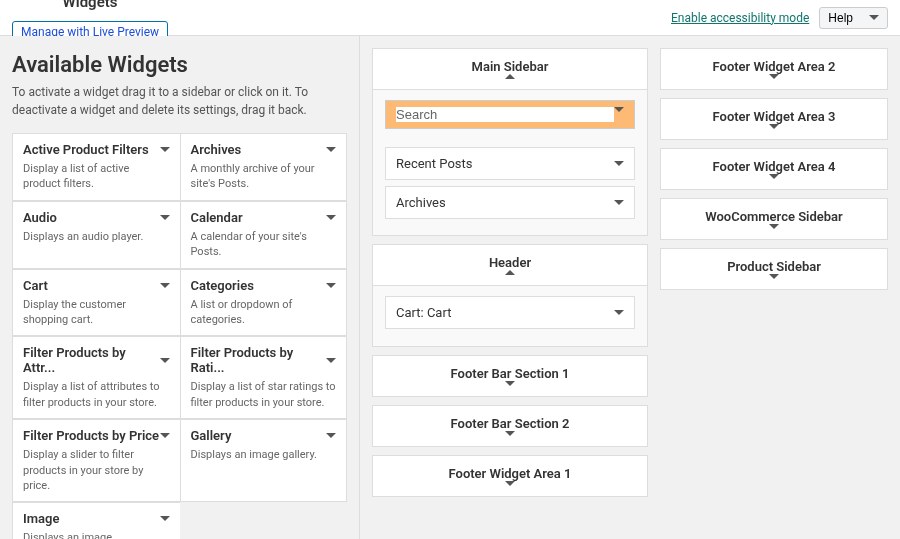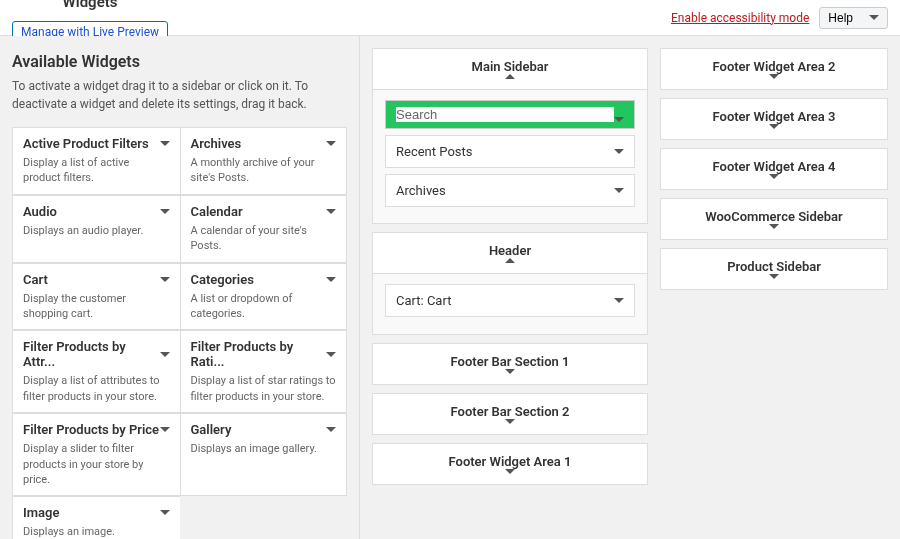--- a/index.html
+++ b/index.html
@@ -40,21 +40,21 @@
       font-size: 12px;
       cursor: pointer;
       text-decoration: none;
     }
     .top-bar-right {
       display: flex;
       align-items: center;
       gap: 10px;
     }
     .accessibility-link {
-      color: #b91c1c;
+      color: #0f766e;
       text-decoration: underline;
       font-size: 12px;
       cursor: pointer;
     }
     .help-btn {
       background: #f3f5f6;
       border: 1px solid #ccc;
       border-radius: 3px;
       padding: 3px 8px;
       font-size: 12px;
@@ -73,21 +73,21 @@
     
     .left-panel {
       width: 360px;
       background: #f1f1f1;
       padding: 16px 12px;
       overflow-y: auto;
       border-right: 1px solid #ddd;
       flex-shrink: 0;
     }
     .available-title {
-      font-size: 16px;
+      font-size: 22px;
       font-weight: 600;
       margin-bottom: 6px;
     }
     .available-desc {
       font-size: 12px;
       color: #555;
       margin-bottom: 14px;
       line-height: 1.5;
     }
     .widget-grid {
@@ -188,26 +188,26 @@
     .inner-widget-header {
       display: flex;
       align-items: center;
       justify-content: space-between;
       padding: 8px 10px;
       font-size: 13px;
     }
 
     
     .search-input-area {
-      background: #22c55e;
+      background: #fdba74;
       border: 1px solid #ccc;
       display: flex;
-      align-items: flex-end;
+      align-items: flex-start;
       padding: 6px 10px;
-      margin-bottom: 6px;
+      margin-bottom: 18px;
     }
     .search-input-area input {
       border: none;
       outline: none;
       flex: 1;
       font-size: 13px;
       color: #666;
     }
     .search-chevron {
       display: inline-block;

